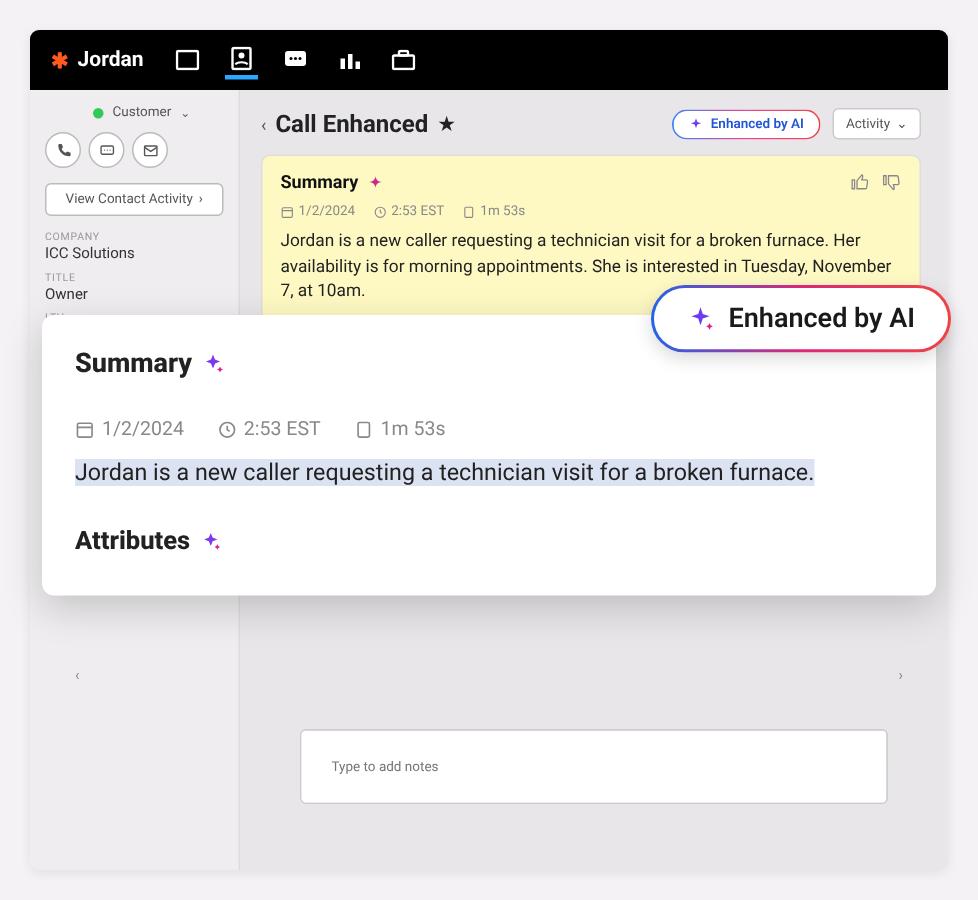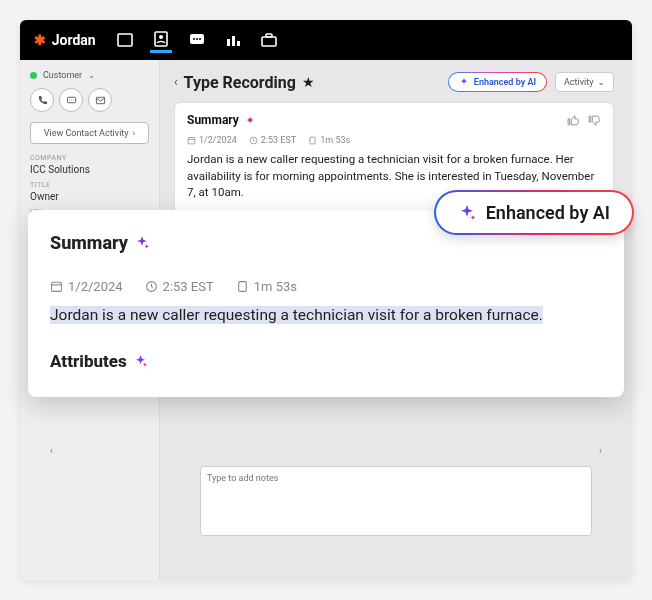--- a/index.html
+++ b/index.html
@@ -44,21 +44,21 @@
   .body-row { display:flex; height:calc(100% - 40px); }
   .sidebar {
     width:140px; min-width:140px;
     background:#efedef;
     padding:10px 10px;
     border-right:1px solid #ddd;
     font-size:10px;
     color:#444;
   }
   .contact-name { font-size:13px; font-weight:700; color:#222; margin-bottom:4px;}
-  .pill-row { display:flex; align-items:center; gap:6px; margin-bottom:8px;}
+  .pill-row { display:flex; align-items:center; gap:6px; margin-bottom:8px;margin-left:32px;}
   .status-dot { width:7px;height:7px;border-radius:50%; background:#34c759;}
   .pill-label { font-size:9px; color:#555; }
   .chev-sm { font-size:8px; color:#666; }
   .icon-row { display:flex; gap:5px; margin-bottom:10px;}
   .circ-btn {
     width:24px;height:24px;border-radius:50%;border:1px solid #bbb;
     background:#fff;display:flex;align-items:center;justify-content:center;
     font-size:11px;color:#555;cursor:pointer;
   }
   .view-activity {
@@ -87,41 +87,41 @@
     background-image: linear-gradient(#fff,#fff), linear-gradient(90deg,#3b82f6,#ec4899,#ef4444);
     background-origin: border-box; background-clip: padding-box, border-box;
     color:#2254d6; font-weight:600;
   }
   .actions-sm {
     border:1px solid #ccc; background:#fff; border-radius:4px;
     font-size:9px; padding:4px 8px; display:flex;align-items:center;gap:4px;
     color:#555; cursor:pointer;
   }
   .card {
-    background:#ffffff; border:1px solid #ddd; border-radius:6px;
+    background:#fef9c3; border:1px solid #ddd; border-radius:6px;
     padding:10px 12px; font-size:11px; color:#333;
   }
   .card-head { display:flex; justify-content:space-between; align-items:center;}
   .card-title { font-weight:700; font-size:12px; color:#111;}
   .spark-sm { color:#cc2a8d; margin-left:4px;}
   .thumbs { display:flex; gap:8px; color:#888; font-size:12px;}
   .metarow { display:flex; gap:12px; color:#888; font-size:9px; margin:8px 0 6px; align-items:center;}
   .metarow span { display:flex; align-items:center; gap:3px;}
   .summary-text-sm { font-size:11.5px; color:#222; line-height:1.45; }
   .attr-sm { font-weight:700; font-size:11px; margin-top:8px; color:#111;}
   
   .scroll-arrow-left, .scroll-arrow-right {
     position:absolute; top:425px; font-size:10px; color:#888;
   }
   .scroll-arrow-left{ left:30px;}
   .scroll-arrow-right{ right:30px;}
   
   .notes-area {
     background:#fff; border:1px solid #ccc; border-radius:4px;
-    height:70px; width:100%; font-size:9px; color:#aaa; padding:6px;
+    height:50px; width:100%; font-size:9px; color:#aaa; padding:20px;
     resize:none; font-family:inherit;
   }
   .notes-wrap { position:absolute; left:180px; right:40px; bottom:40px;}
 
   
   .overlay {
     position:absolute;
     left:28px; right:28px; top:210px;
     background:#fff;
     border-radius:8px;
@@ -233,21 +233,21 @@
       <div class="meta-val">ICC Solutions</div>
       <div class="meta-label">TITLE</div>
       <div class="meta-val">Owner</div>
       <div class="meta-label">LTV</div>
     </div>
 
     <div class="main">
       <div class="page-head">
         <div class="page-title-wrap">
           <span class="chev-back">‹</span>
-          <span class="page-title">Type Recording</span>
+          <span class="page-title">Call Enhanced</span>
           <span class="star">★</span>
         </div>
         <div class="head-actions">
           <div class="enh-pill-sm">
             <svg width="10" height="10" viewBox="0 0 24 24">
                 <path d="M12 2l2 6 6 2-6 2-2 6-2-6-6-2 6-2z" fill="#6b3cf0"></path>
               </svg>
             <span>Enhanced by AI</span>
           </div>
           <div class="actions-sm">

